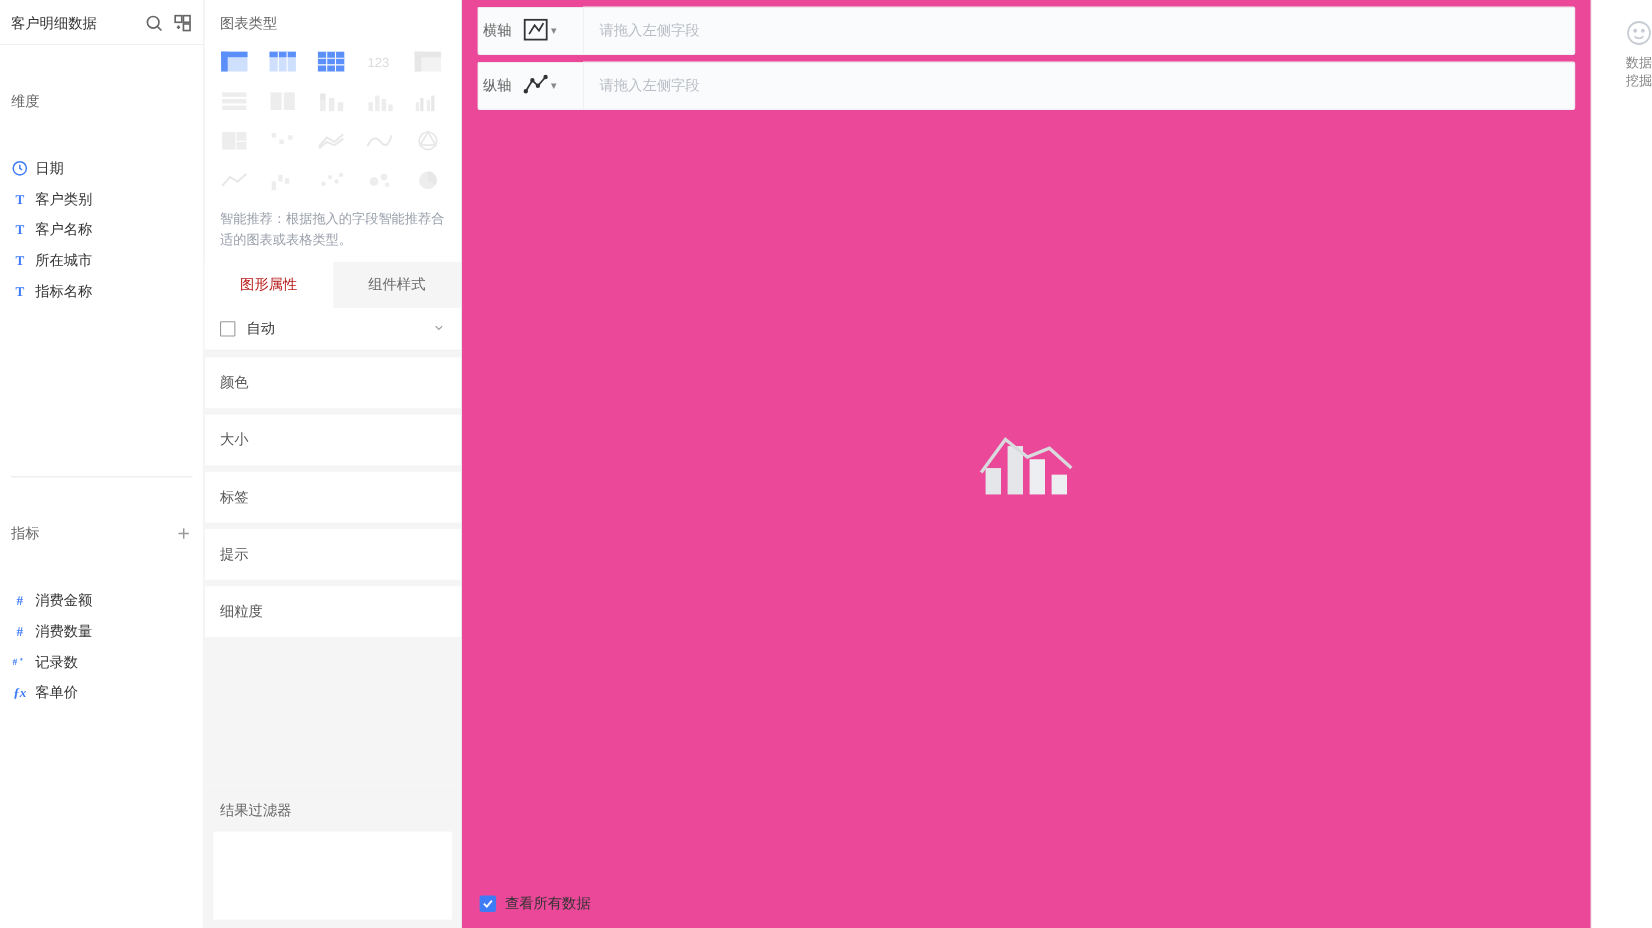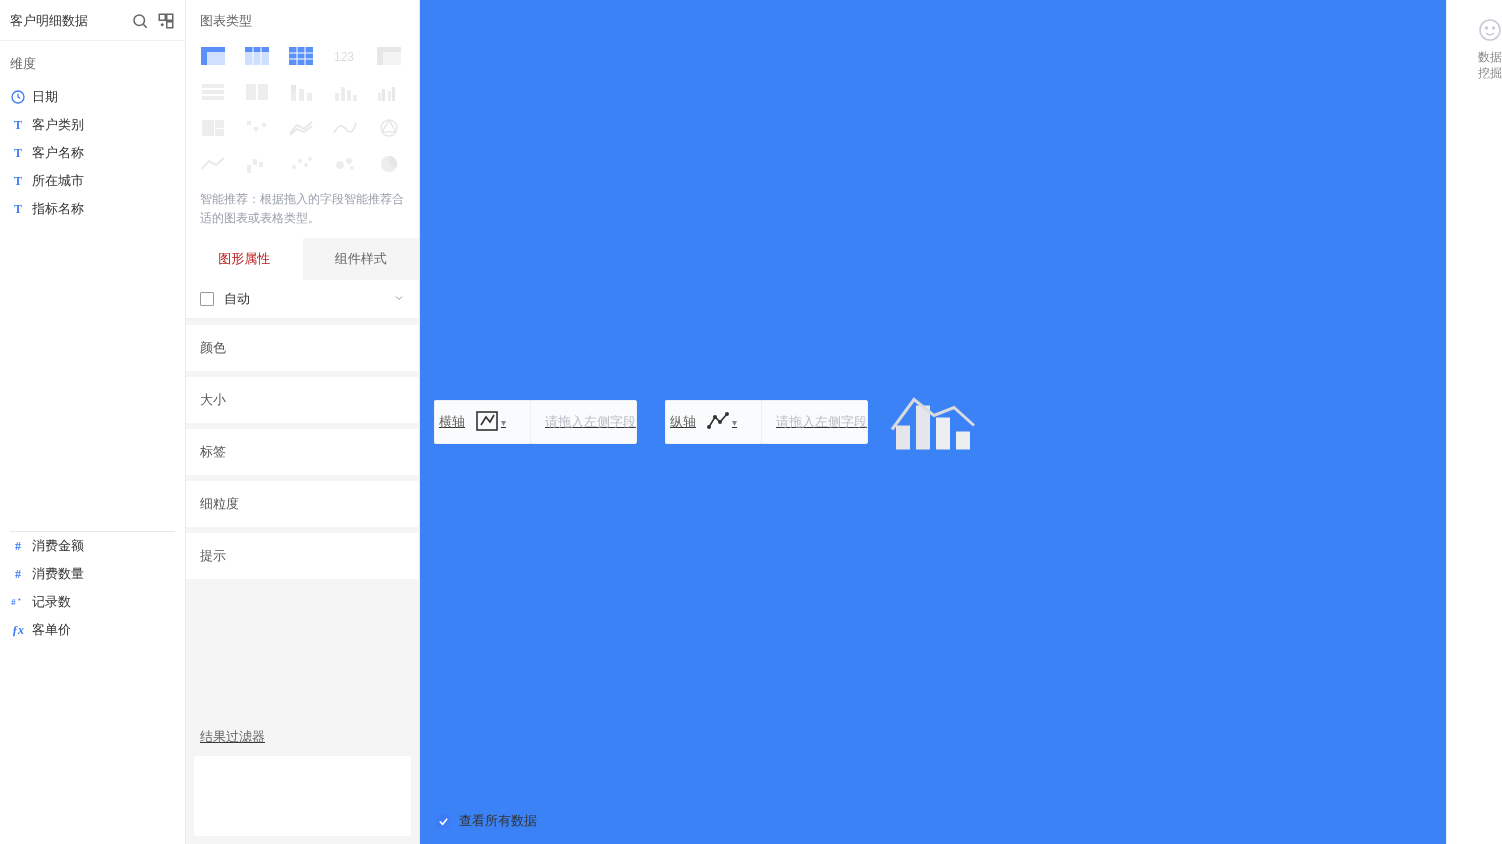--- a/index.html
+++ b/index.html
@@ -13,20 +13,21 @@
     overflow: hidden;
     display: flex;
   }
   .col-fields {
     width: 186px;
     border-right: 1px solid #e8e8e8;
     background: #fff;
     display: flex;
     flex-direction: column;
     padding: 0;
+    gap: 28px;
   }
   .fields-hdr {
     display: flex;
     align-items: center;
     padding: 12px 10px 10px 10px;
     border-bottom: 1px solid #f0f0f0;
   }
   .fields-hdr-title { flex: 1; color: #333; font-size: 13px; }
   .hdr-icon { width: 18px; height: 18px; color: #666; margin-left: 8px; cursor: pointer; }
   .section-hdr {
@@ -83,26 +84,25 @@
     padding: 14px 14px; background:#fff; margin-top: 6px;
     color:#555;
     cursor: pointer;
   }
   .prop-stack { background:#f5f5f5; padding-top: 0; }
   .result-filter-hdr { padding: 14px 14px 10px; color:#666; }
   .result-filter-body { background:#fff; margin: 0 8px 8px; min-height: 80px; }
 
   .col-canvas {
     flex: 1;
-    background: #3b82f6;
+    background: #ec4899;
     display: flex;
-    flex-direction: row;
+    flex-direction: column;
     position: relative;
     padding-top: 6px;
-    text-decoration: underline;
   }
   .axis-row { display:flex; align-items:center; padding:0 14px 6px; gap:0;}
   .axis-cap {
     width: 96px; height: 44px; display:flex; align-items:center; padding-left:4px;
     background:#fafbfc; border:1px solid #eef0f3; border-right:none;
     border-radius: 2px 0 0 2px;
   }
   .axis-cap .lbl { color:#666; margin-right:10px; font-size:13px;}
   .axis-cap svg { width:24px; height:24px; color:#333;}
   .axis-cap .dd { margin-left:2px; color:#888; font-size: 10px;}
@@ -176,20 +176,30 @@
     </div>
     <div class="field-item">
       <span class="field-ico dim-t">T</span>
       <span>指标名称</span>
     </div>
   </div>
 
   <div style="flex:1"></div>
   <div class="fields-split"></div>
 
+  <div class="section-hdr">
+    <span>指标</span>
+      <span class="spacer"></span>
+    <span class="plus-icon">
+      <svg viewBox="0 0 24 24" fill="none" stroke="currentColor" stroke-width="2">
+          <line x1="12" y1="5" x2="12" y2="19"></line>
+          <line x1="5" y1="12" x2="19" y2="12"></line>
+        </svg>
+    </span>
+  </div>
   <div style="padding-bottom:200px;">
     <div class="field-item">
       <span class="field-ico ind-h">#</span>
       <span>消费金额</span>
     </div>
     <div class="field-item">
       <span class="field-ico ind-h">#</span>
       <span>消费数量</span>
     </div>
     <div class="field-item">
@@ -371,25 +381,25 @@
       <svg width="12" height="12" viewBox="0 0 24 24" fill="none" stroke="currentColor" stroke-width="2">
           <polyline points="6 9 12 15 18 9"></polyline>
         </svg>
     </span>
   </div>
 
   <div class="prop-stack" style="flex:1; overflow:auto;">
     <div class="prop-item">颜色</div>
     <div class="prop-item">大小</div>
     <div class="prop-item">标签</div>
+    <div class="prop-item">提示</div>
     <div class="prop-item">细粒度</div>
-    <div class="prop-item">提示</div>
-  </div>
-
-  <div style="background:#f5f5f5;text-decoration:underline;">
+  </div>
+
+  <div style="background:#f5f5f5;">
     <div class="result-filter-hdr">结果过滤器</div>
     <div class="result-filter-body"></div>
   </div>
 </div>
 
 <div class="col-canvas">
   <div class="axis-row">
     <div class="axis-cap">
       <span class="lbl">横轴</span>
       <span>

